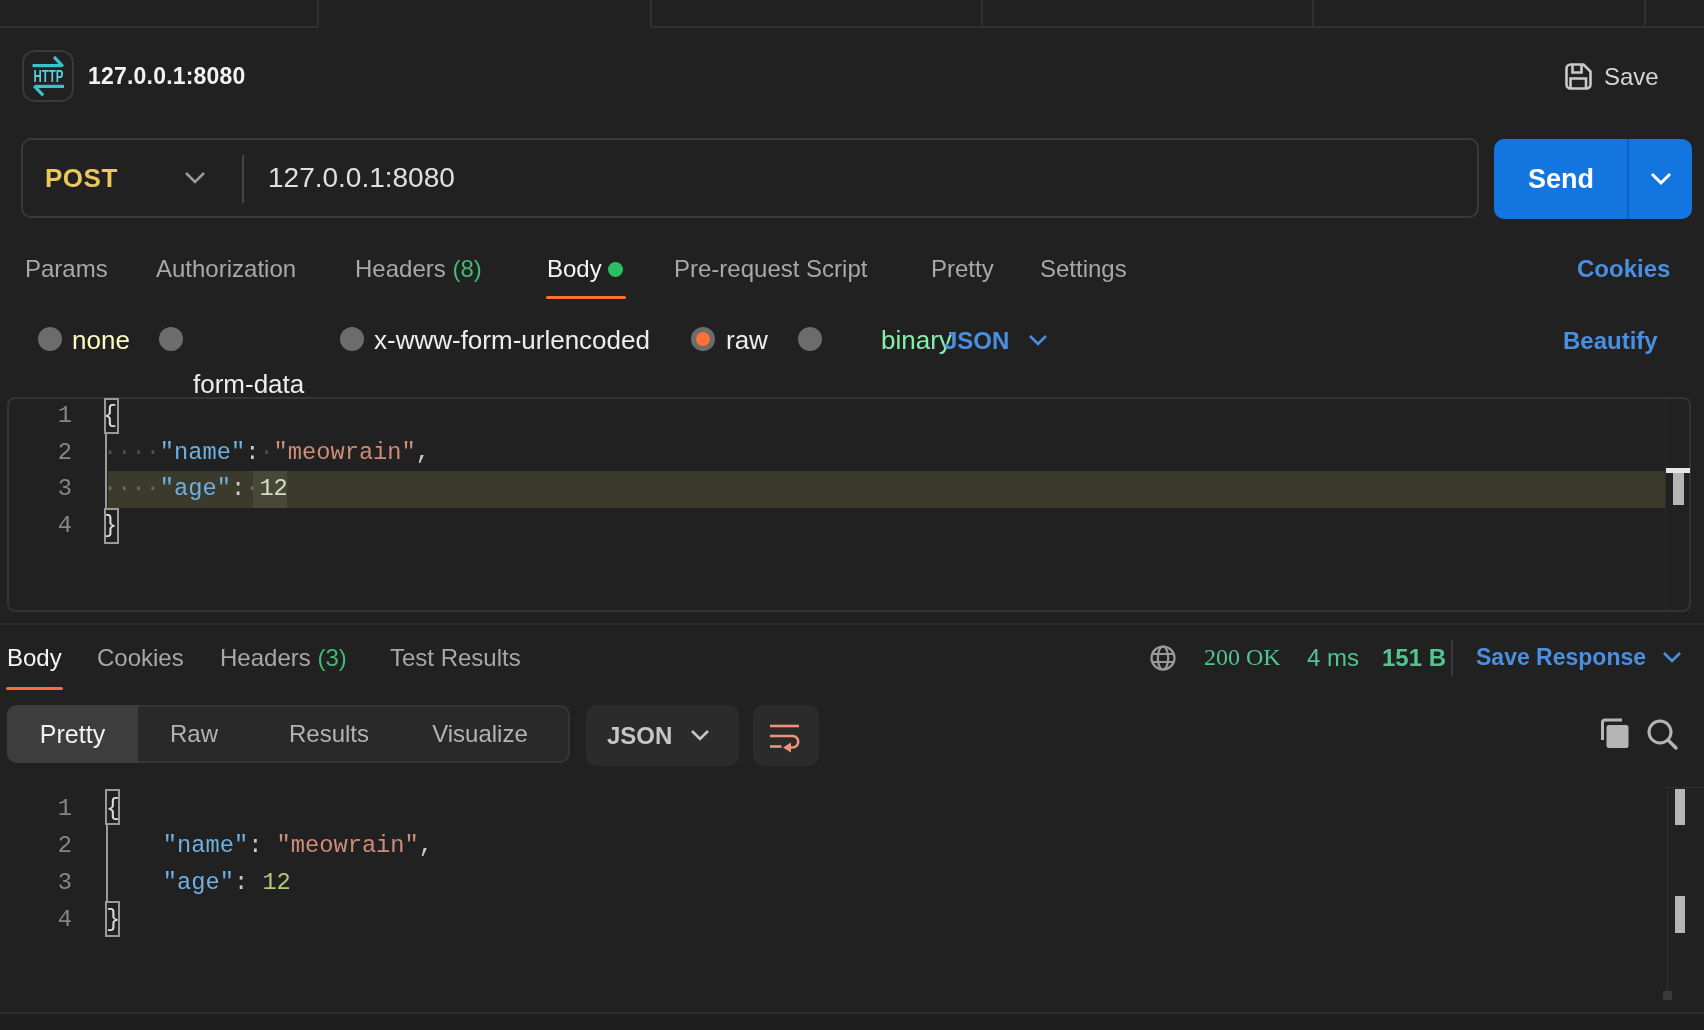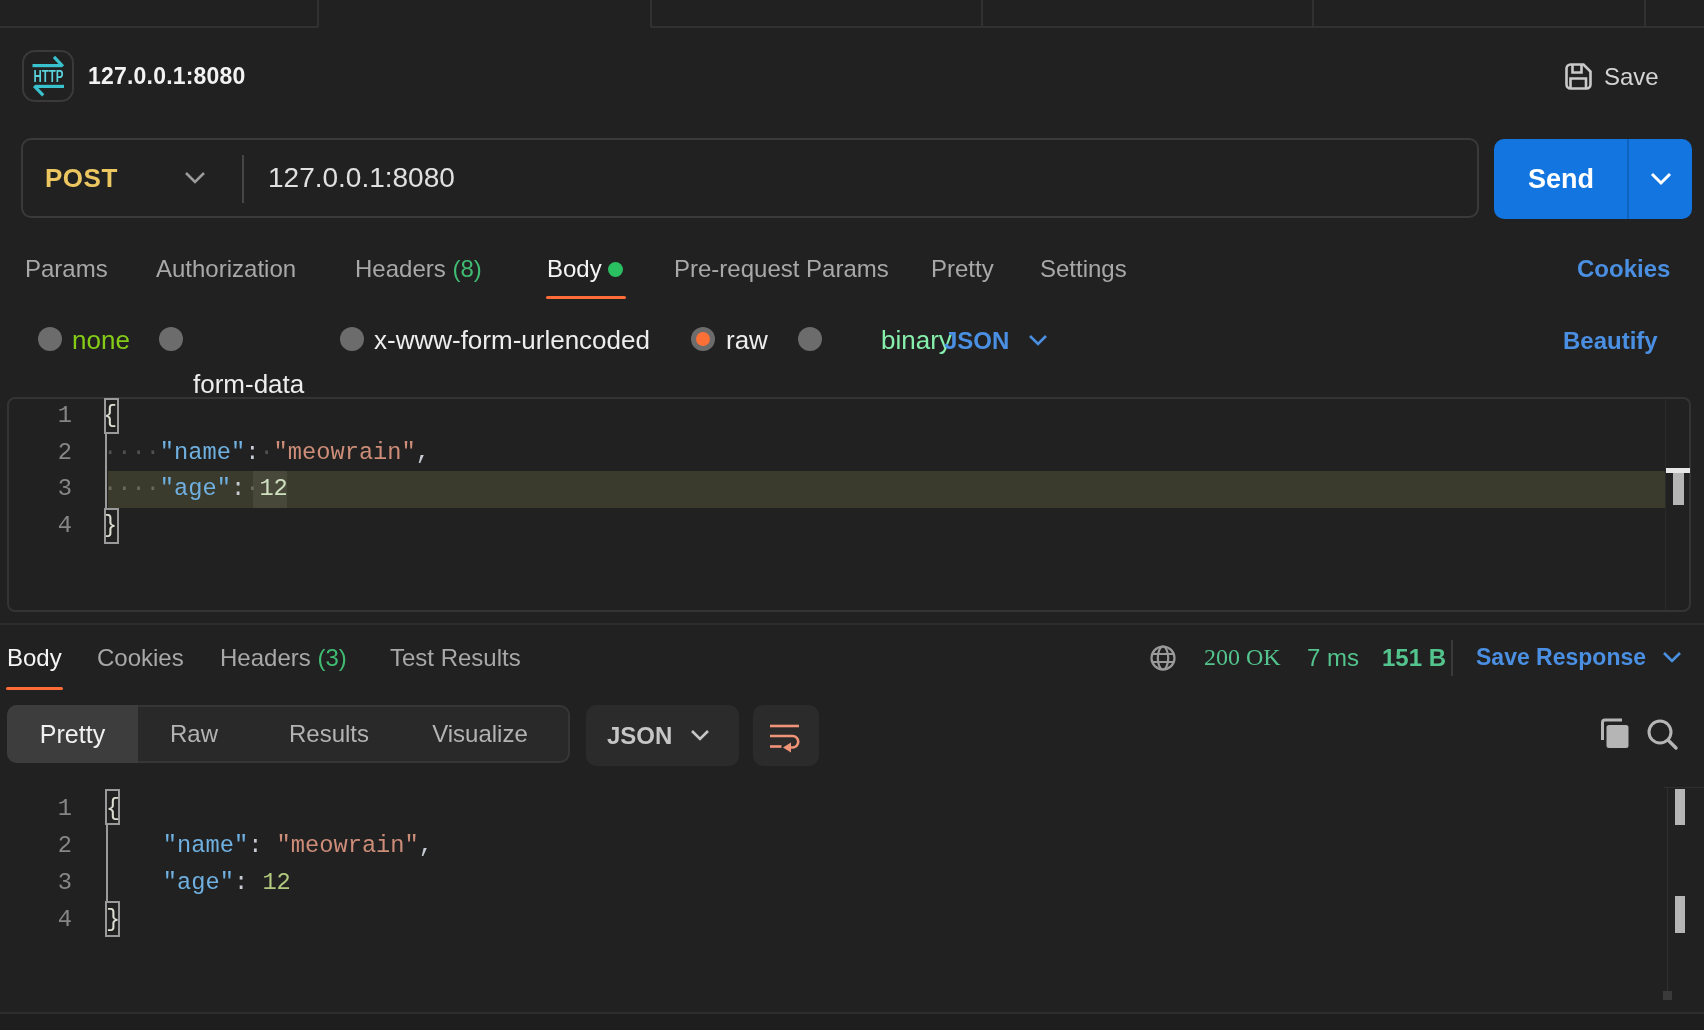--- a/index.html
+++ b/index.html
@@ -53,27 +53,27 @@
 <svg class="abs" style="left:1648px;top:170px;" width="26" height="18" viewBox="0 0 26 18">
     <path d="M4 4 L13 13 L22 4" fill="none" stroke="#fff" stroke-width="3"></path>
   </svg>
 
 <div class="abs" style="top:255px;left:25px;font-size:24px;color:#a8a8a8;">Params</div>
 <div class="abs" style="top:255px;left:156px;font-size:24px;color:#a8a8a8;">Authorization</div>
 <div class="abs" style="top:255px;left:355px;font-size:24px;color:#a8a8a8;">Headers <span style="color:#40bb72;">(8)</span></div>
 <div class="abs" style="top:255px;left:547px;font-size:24px;color:#f5f5f5;">Body</div>
 <div class="abs" style="left:608px;top:262px;width:15px;height:15px;border-radius:50%;background:#2abf61;"></div>
 <div class="abs" style="left:546px;top:296px;width:80px;height:3px;background:#ff6c37;border-radius:2px;"></div>
-<div class="abs" style="top:255px;left:674px;font-size:24px;color:#a8a8a8;">Pre-request Params</div>
+<div class="abs" style="top:255px;left:674px;font-size:24px;color:#a8a8a8;">Pre-request Script</div>
 <div class="abs" style="top:255px;left:931px;font-size:24px;color:#a8a8a8;">Pretty</div>
 <div class="abs" style="top:255px;left:1040px;font-size:24px;color:#a8a8a8;">Settings</div>
 <div class="abs" style="top:255px;left:1577px;font-size:24px;font-weight:700;color:#4a8fe2;">Cookies</div>
 
 <div class="abs" style="left:38px;top:327px;width:24px;height:24px;border-radius:50%;background:#6c6c6c;"></div>
-<div class="abs" style="top:325px;left:72px;font-size:26px;color:#84cc16;">none</div>
+<div class="abs" style="top:325px;left:72px;font-size:26px;color:#fef9c3;">none</div>
 <div class="abs" style="left:159px;top:327px;width:24px;height:24px;border-radius:50%;background:#6c6c6c;"></div>
 <div class="abs" style="top:325px;left:193px;font-size:26px;color:#ededed;margin-top:44px;">form-data</div>
 <div class="abs" style="left:340px;top:327px;width:24px;height:24px;border-radius:50%;background:#6c6c6c;"></div>
 <div class="abs" style="top:325px;left:374px;font-size:26px;color:#ededed;">x-www-form-urlencoded</div>
 <div class="abs" style="left:691px;top:327px;width:24px;height:24px;border-radius:50%;background:#6c6c6c;"></div>
 <div class="abs" style="left:696px;top:332px;width:14px;height:14px;border-radius:50%;background:#ff7036;"></div>
 <div class="abs" style="top:325px;left:726px;font-size:26px;color:#ededed;">raw</div>
 <div class="abs" style="left:798px;top:327px;width:24px;height:24px;border-radius:50%;background:#6c6c6c;"></div>
 <div class="abs" style="top:325px;left:833px;font-size:26px;color:#86efac;margin-left:48px;">binary</div>
 <div class="abs" style="top:327px;left:944px;font-size:24px;font-weight:700;color:#4a8fe2;">JSON</div>
@@ -110,21 +110,21 @@
 <div class="abs" style="top:644px;left:220px;font-size:24px;color:#a8a8a8;">Headers <span style="color:#40bb72;">(3)</span></div>
 <div class="abs" style="top:644px;left:390px;font-size:24px;color:#a8a8a8;">Test Results</div>
 <svg class="abs" style="left:1149px;top:644px;" width="28" height="28" viewBox="0 0 28 28">
   <g stroke="#9a9a9a" stroke-width="2.2" fill="none">
     <circle cx="14" cy="14" r="11.5"></circle>
     <ellipse cx="14" cy="14" rx="5.2" ry="11.5"></ellipse>
     <path d="M3.6 10 H24.4 M3.6 18 H24.4"></path>
   </g>
 </svg>
 <div class="abs" style="top:644px;left:1204px;font-size:24px;font-weight:400;color:#53c48d;font-family:Liberation Serif, serif;">200 OK</div>
-<div class="abs" style="top:644px;left:1307px;font-size:24px;font-weight:400;color:#53c48d;">7 ms</div>
+<div class="abs" style="top:644px;left:1307px;font-size:24px;font-weight:400;color:#53c48d;">4 ms</div>
 <div class="abs" style="top:644px;left:1382px;font-size:24px;font-weight:700;color:#53c48d;">151 B</div>
 <div class="abs" style="left:1451px;top:640px;width:2px;height:36px;background:#3a3a3a;"></div>
 <div class="abs" style="top:644px;left:1476px;font-size:23px;font-weight:700;color:#4a8fe2;">Save Response</div>
 <svg class="abs" style="left:1661px;top:650px;" width="22" height="15" viewBox="0 0 22 15">
     <path d="M3 3 L11 11 L19 3" fill="none" stroke="#4a8fe2" stroke-width="2.6"></path>
   </svg>
 
 <div class="abs" style="left:7px;top:705px;width:563px;height:58px;background:#292929;border:2px solid #363636;border-radius:10px;"></div>
 <div class="abs" style="left:7px;top:705px;width:131px;height:58px;background:#3d3d3d;border-radius:10px 0 0 10px;"></div>
 <div class="abs" style="left:7px;top:705px;width:131px;height:62px;line-height:58px;text-align:center;font-size:25px;color:#f0f0f0;">Pretty</div>

